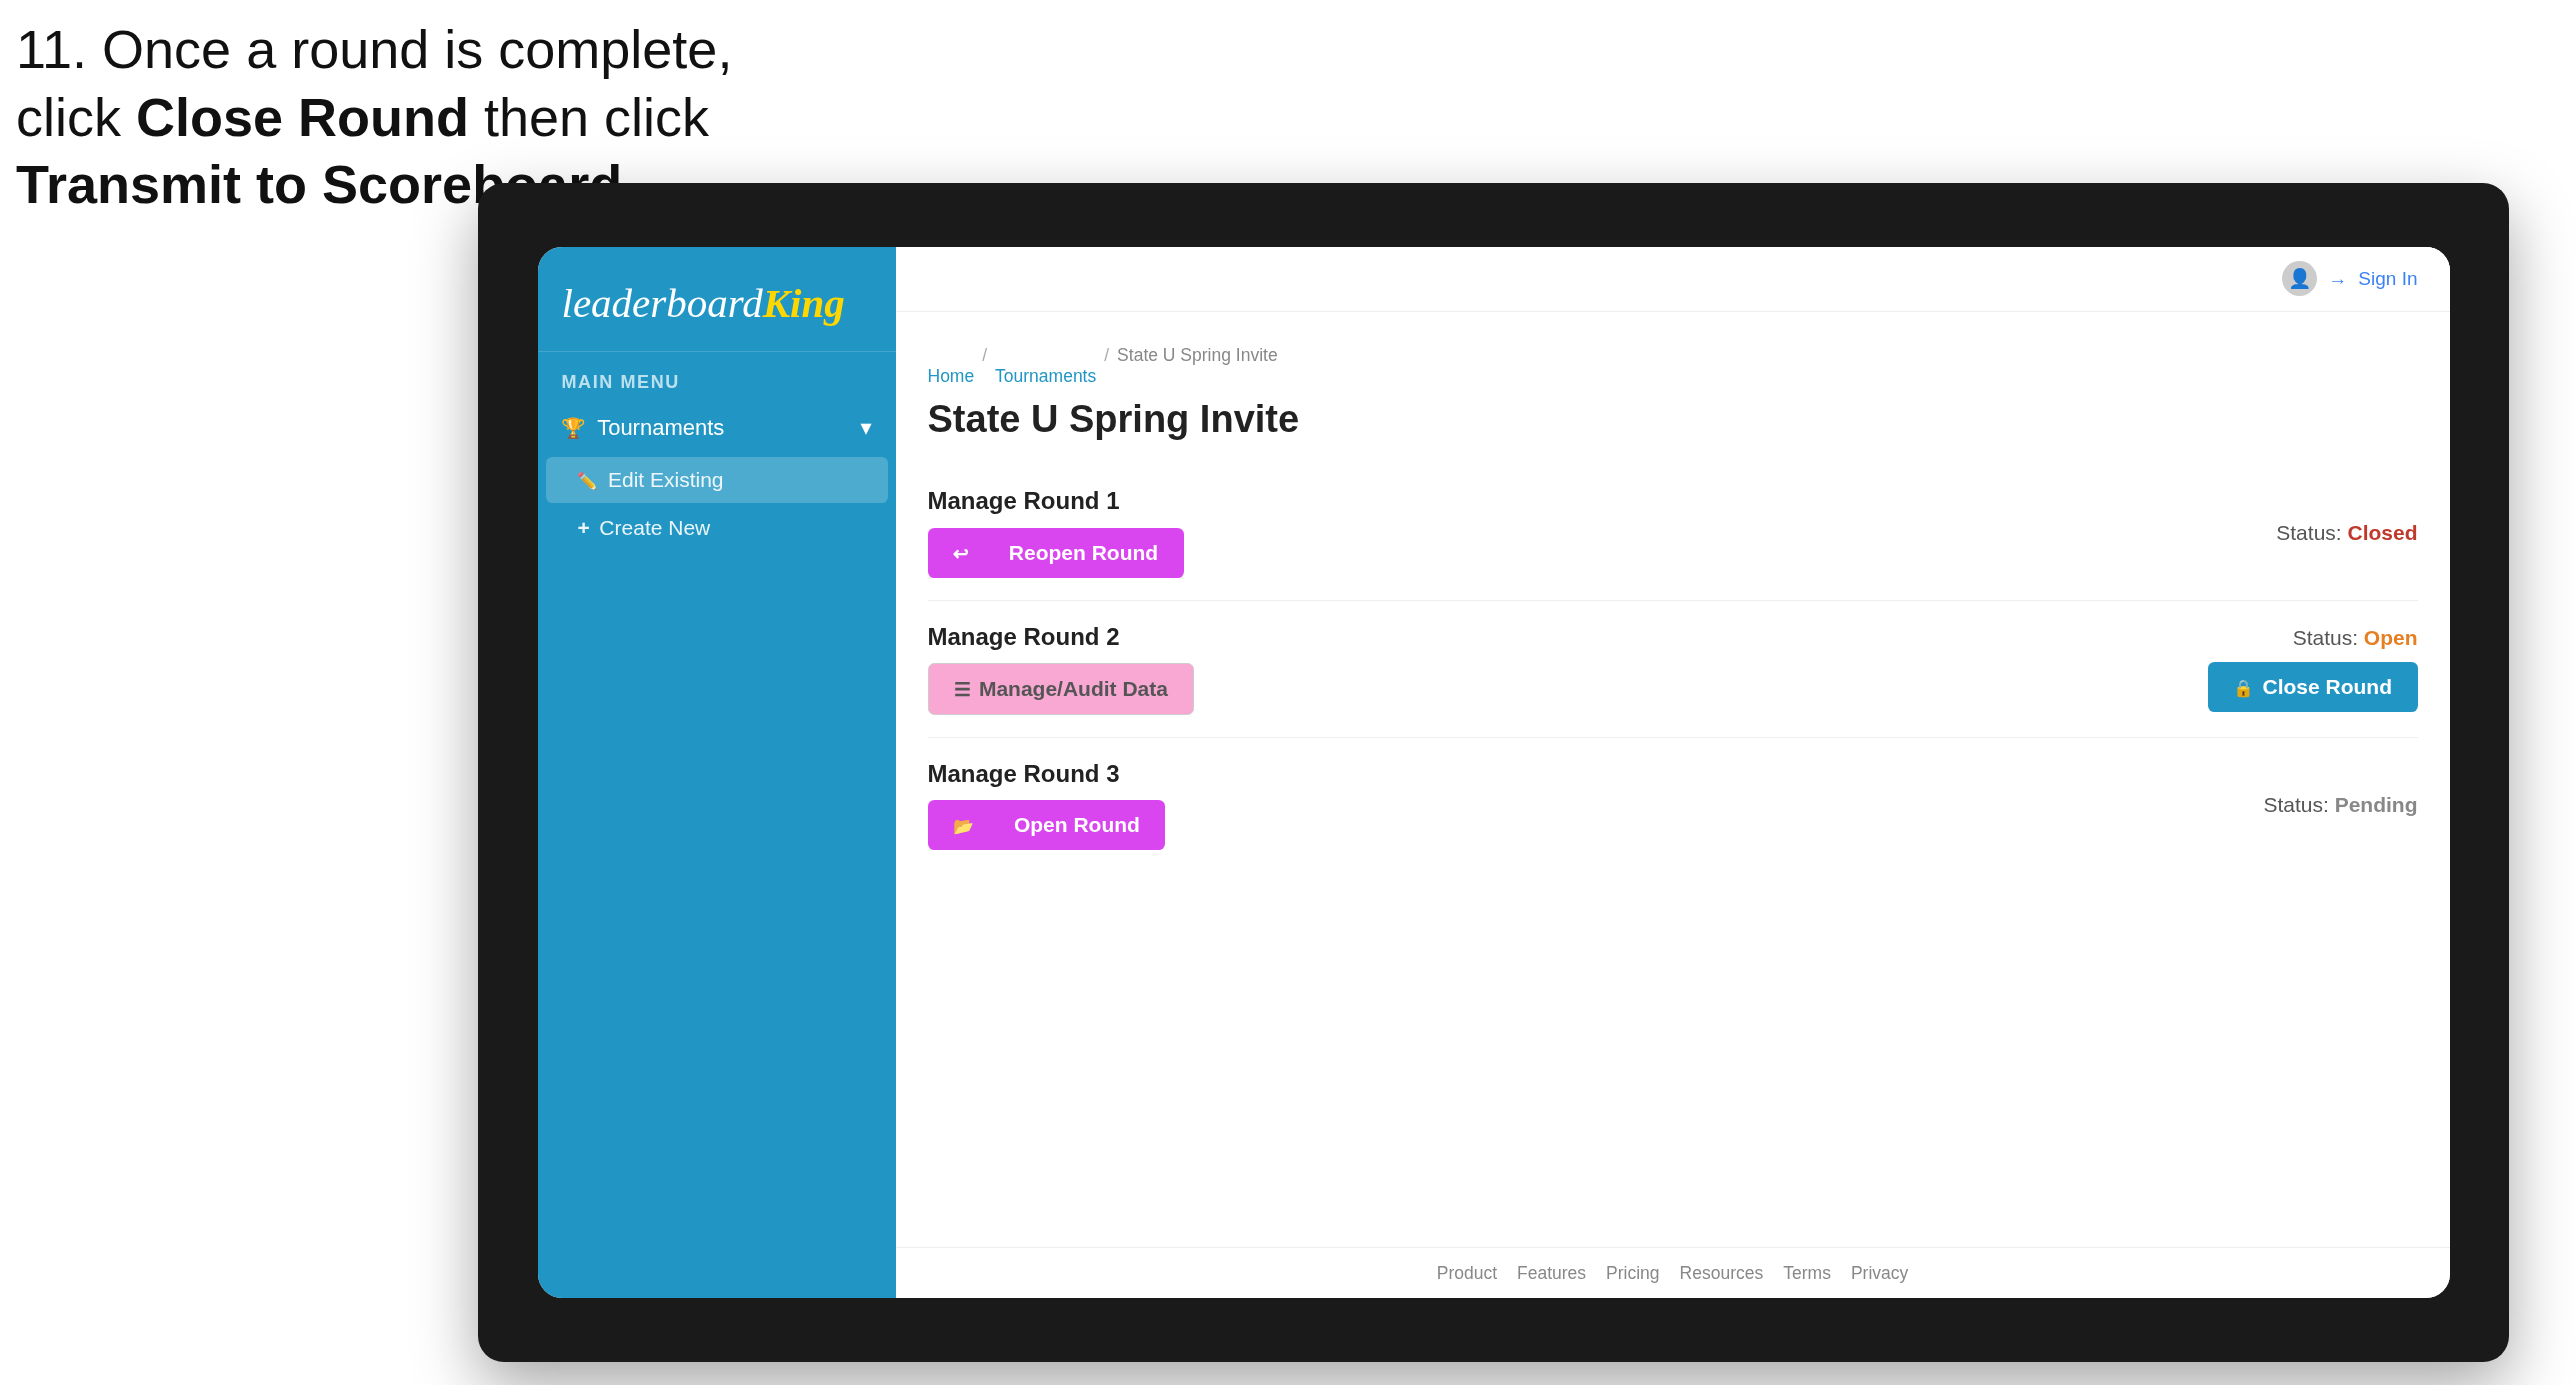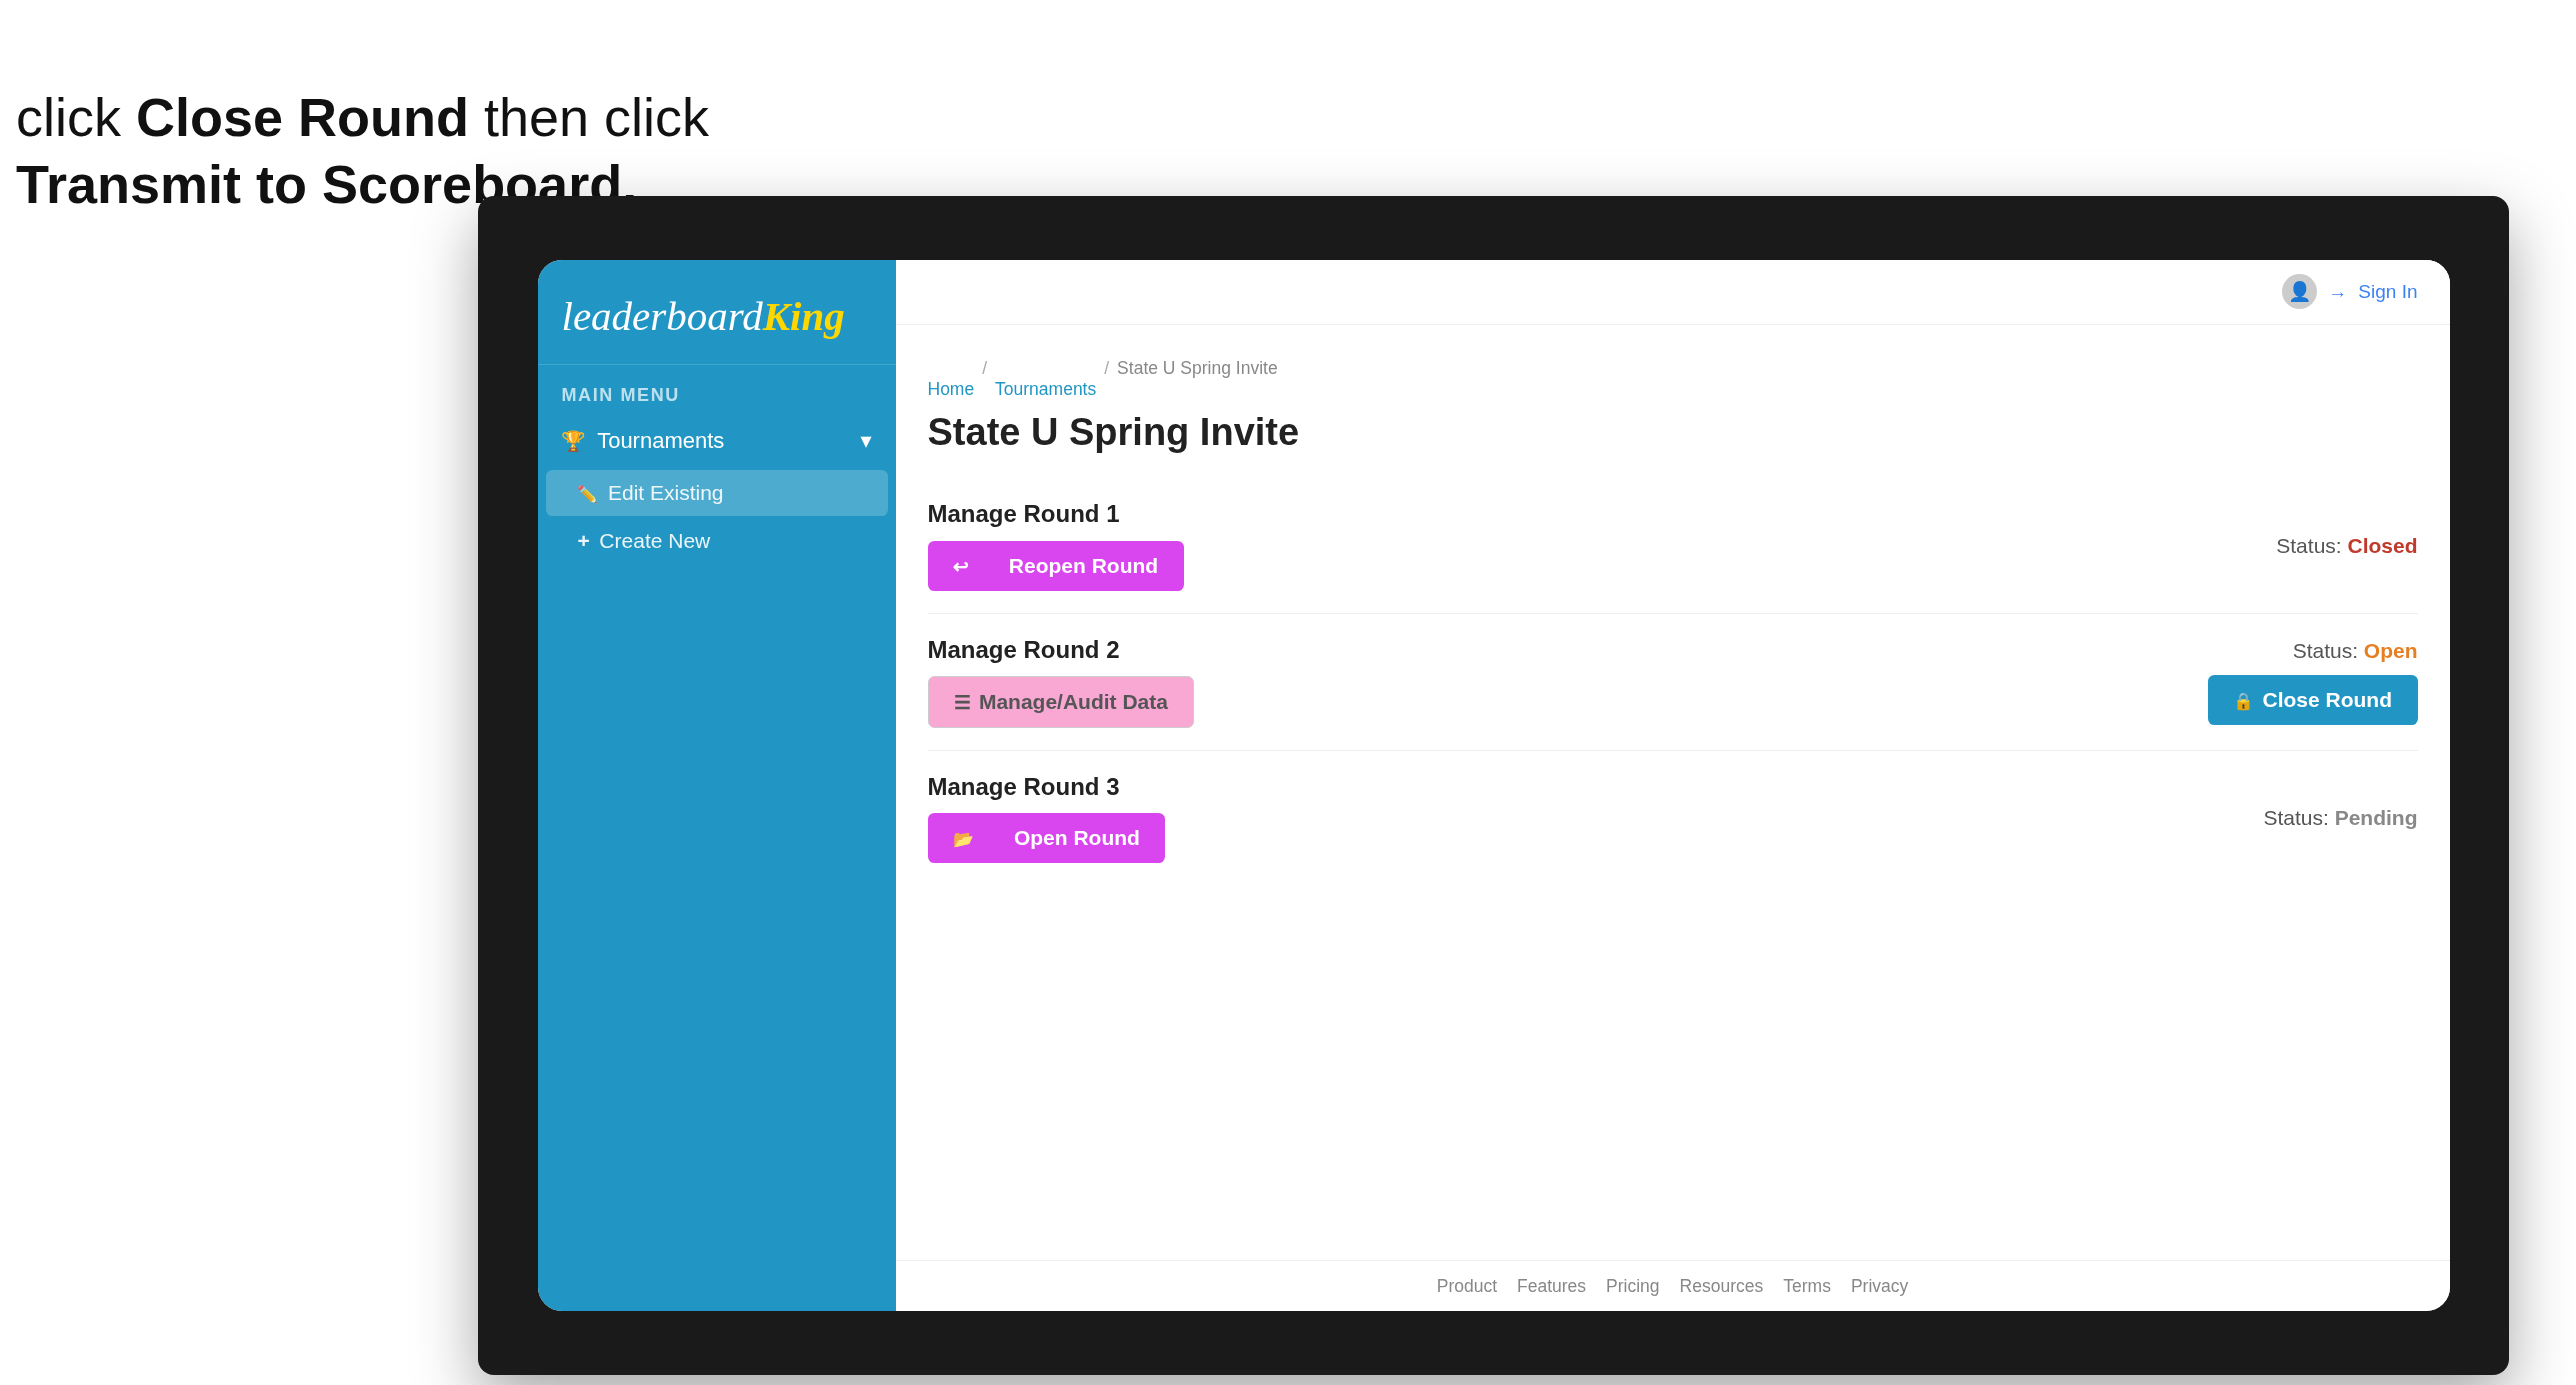--- a/index.html
+++ b/index.html
@@ -32,26 +32,26 @@
       top: 0;
       left: 0;
       width: 2576px;
       height: 1386px;
       pointer-events: none;
     }
 
     
     .tablet-shell {
       position: absolute;
-      top: 196px;
+      top: 183px;
       left: 478px;
       width: 2031px;
       height: 1179px;
       background: #1a1a1a;
-      border-radius: 16px;
+      border-radius: 26px;
       box-shadow: 0 24px 64px rgba(0,0,0,0.35);
       display: flex;
       align-items: center;
       justify-content: center;
     }
 
     .tablet-screen {
       width: 1912px;
       height: 1051px;
       background: #f0f2f5;
@@ -313,21 +313,21 @@
     .icon-plus::before { content: "+"; font-size: 1em; font-weight: 900; }
     .icon-audit::before { content: "☰"; font-size: 0.9em; }
     .icon-chevron::before { content: "▾"; }
     .icon-user::before { content: "👤"; }
     .icon-arrow-right::before { content: "→"; }
   </style>
 </head>
 <body>
 
 <div class="instruction-text">
-  <br>
+  <span>11. Once a round is complete,</span><br>
   <span>click </span><b>Close Round</b><span> then click</span><br>
   <b>Transmit to Scoreboard.</b>
 </div>
 
 <svg class="arrow-overlay" xmlns="http://www.w3.org/2000/svg" viewBox="0 0 3234 1740" width="2576" height="1386">
   <defs>
     <marker id="arrowhead" markerWidth="10" markerHeight="7" refX="0" refY="3.5" orient="auto">
       <polygon points="0 0, 10 3.5, 0 7" fill="#e8003d"></polygon>
     </marker>
   </defs>

